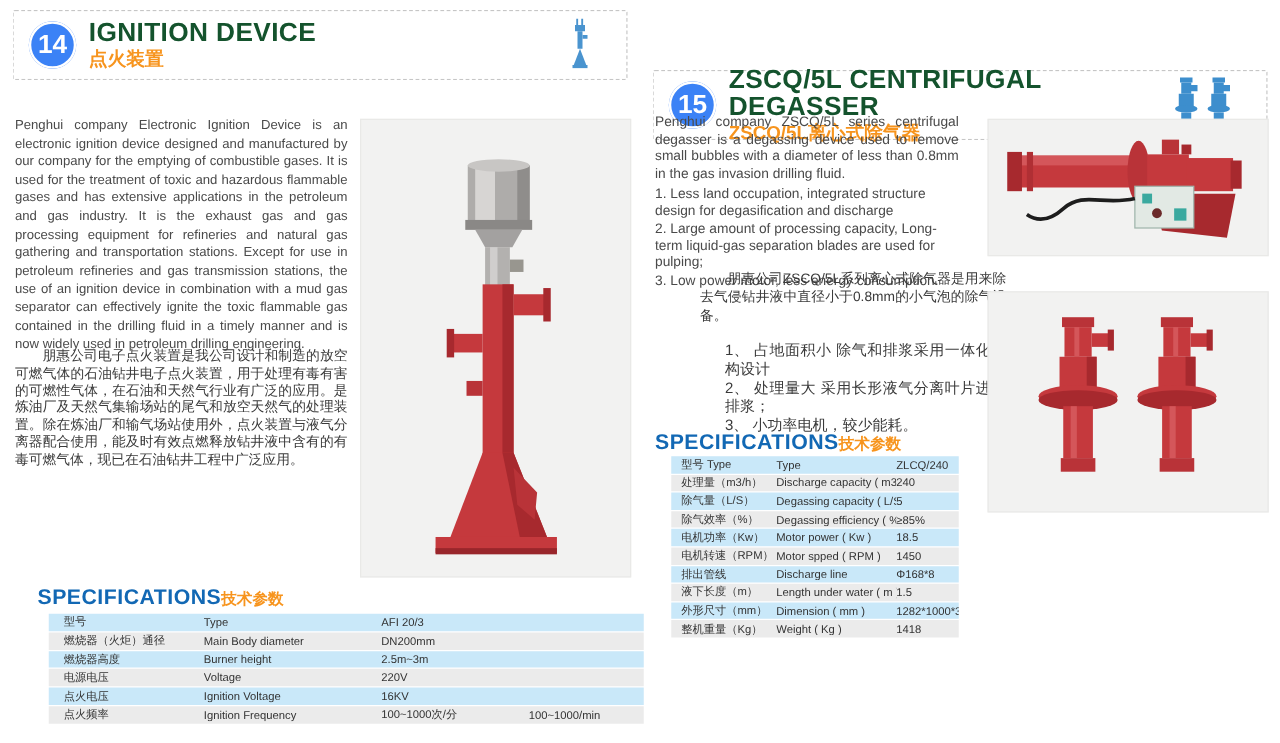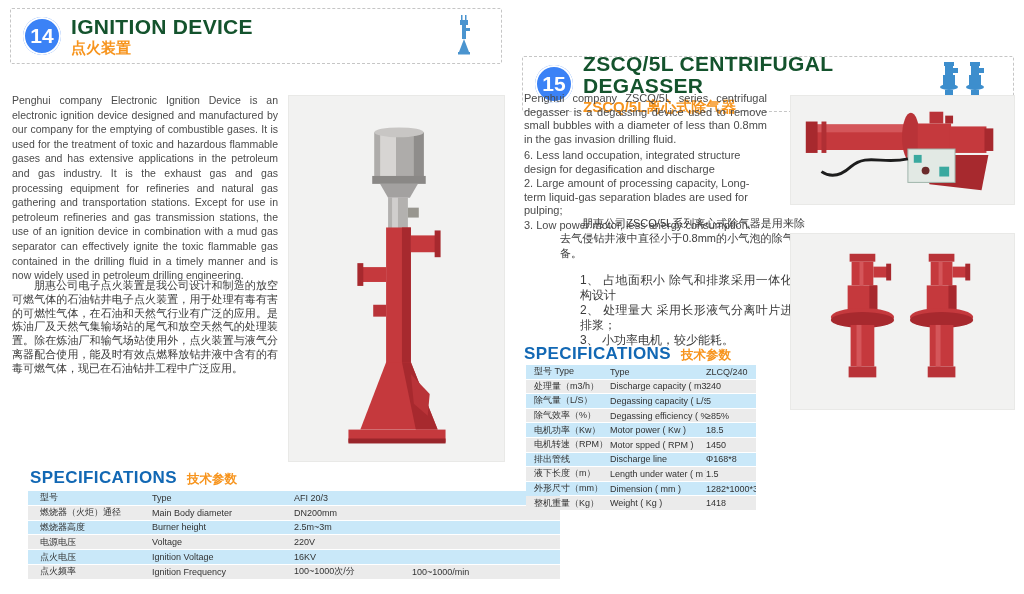--- a/index.html
+++ b/index.html
@@ -34,31 +34,31 @@
   .right-cn .feat { font-size:12px; line-height:15px; }
 
   
   .photo { position:absolute; background:#f2f2f1; border:1px solid #e9e9e7; }
   .photo-ignition { left:288px; top:95px; width:217px; height:367px; }
   .photo-degasser-h { left:790px; top:95px; width:225px; height:110px; }
   .photo-degasser-v { left:790px; top:233px; width:225px; height:177px; }
   .photo svg { display:block; width:100%; height:100%; }
 
   
-  .spec-head { position:absolute; display:flex; align-items:baseline; gap:10px; }
+  .spec-head { position:absolute; display:flex; align-items:baseline; }
   .spec-head .sp-en { color:#1268b4; font-weight:800; font-size:17px; letter-spacing:.4px; }
   .spec-head .sp-cn { color:#f7941d; font-weight:bold; font-size:12.5px;text-align:center; }
   .spec-head.shleft { left:30px; top:468px; }
   .spec-head.shright { left:524px; top:344px; }
 
-  .stable { position:absolute; display:flex; flex-direction:column; gap:1px; }
+  .stable { position:absolute; display:flex; flex-direction:column; gap:1px;margin-left:11px; }
   .stable .trow { display:grid; align-items:center; height:13.8px; font-size:9px; color:#333; padding-left:12px; }
   .stable .trow:nth-child(odd) { background:#c9e8f9; }
   .stable .trow:nth-child(even) { background:#ebebeb; }
-  .ltable { left:28px; top:491px; width:532px; }
+  .ltable { left:28px; top:491px; width:476px; }
   .ltable .trow { grid-template-columns:112px 142px 118px 1fr; }
   .rtable { left:526px; top:365px; width:230px; }
   .rtable .trow { grid-template-columns:76px 96px 1fr; padding-left:8px; height:13.6px; }
   .cell { white-space:nowrap; overflow:hidden; }
 </style>
 </head>
 <body>
 
 <div class="page">
 
@@ -191,21 +191,21 @@
           <ellipse cx="10" cy="26" rx="9" ry="3"></ellipse>
           <rect x="6" y="29" width="8" height="12"></rect>
           <rect x="4.5" y="41" width="11" height="4"></rect>
         </g>
       </svg>
     </div>
   </div>
 
   <div class="para-en right-en">
     <div class="intro">Penghui company ZSCQ/5L series centrifugal degasser is a degassing device used to remove small bubbles with a diameter of less than 0.8mm in the gas invasion drilling fluid.</div>
-    <div class="feat">6. Less land occupation, integrated structure design for degasification and discharge</div>
+    <div class="feat">1. Less land occupation, integrated structure design for degasification and discharge</div>
     <div class="feat">2. Large amount of processing capacity, Long-term liquid-gas separation blades are used for pulping;</div>
     <div class="feat">3. Low power motor, less energy consumption.</div>
   </div>
 
   <div class="para-cn right-cn" style="text-indent:0;margin-left:36px;">
     <div class="intro">朋惠公司ZSCQ/5L系列离心式除气器是用来除去气侵钻井液中直径小于0.8mm的小气泡的除气设备。</div>
     <div class="feats">
       <div class="feat">1、 占地面积小 除气和排浆采用一体化结构设计</div>
       <div class="feat">2、 处理量大 采用长形液气分离叶片进行排浆；</div>
       <div class="feat">3、 小功率电机，较少能耗。</div>

